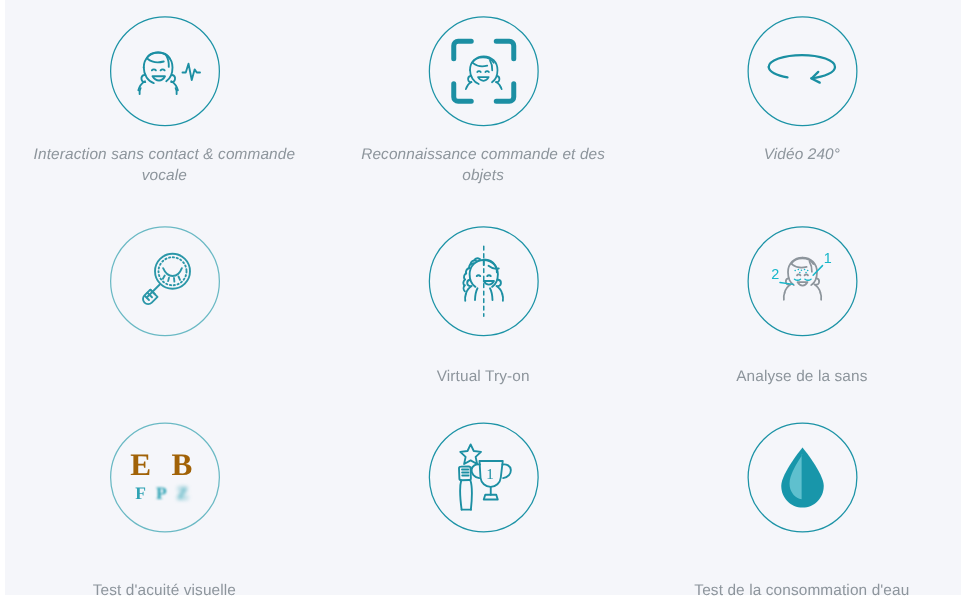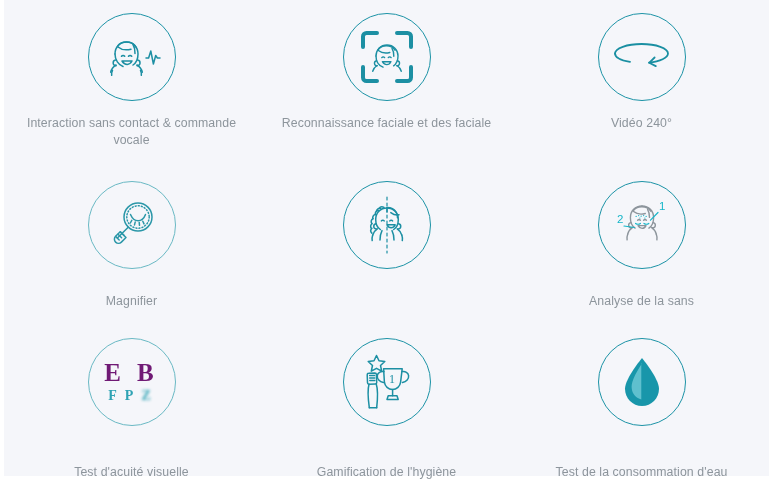--- a/index.html
+++ b/index.html
@@ -68,41 +68,41 @@
     width: 230px;
     text-align: center;
     font-size: 12.3px;
     line-height: 16.5px;
     color: #8d959c;
     letter-spacing: 0.1px;
     font-family: "Liberation Sans", sans-serif;
   }
 
   
-  .r1 { padding-top: 13px; }
+  .r1 { padding-top: 13px; font-style: italic; }
   .r2 { padding-top: 33px; }
   .r3 { padding-top: 28px; }
 
   .r2 .label { margin-top: 24px; }
   .r3 .label { margin-top: 38px; text-align: center; }
 
   
   .eyechart {
     display: flex;
     flex-direction: column;
     align-items: center;
     justify-content: center;
     line-height: 1;
   }
   .eyechart .row1 {
     font-family: "Liberation Serif", serif;
     font-weight: 700;
     font-size: 25px;
     letter-spacing: 5px;
-    color: #701a75;
+    color: #a16207;
     margin-bottom: 4px;
   }
   .eyechart .row2 {
     font-family: "Liberation Serif", serif;
     font-weight: 700;
     font-size: 14px;
     letter-spacing: 4px;
     color: #2fa3b4;
     display: flex;
     align-items: flex-end;
@@ -163,21 +163,21 @@
               <path d="M38.4 31.7c1.4.3 2.3 1.6 2.1 3-.2 1.4-1.4 2.3-2.7 2.1"></path>
               <path d="M18 36.5c-2 1.3-3.6 3.3-4.3 5.8"></path>
               <path d="M38 36.5c2 1.3 3.6 3.3 4.3 5.8"></path>
               <path d="M22.8 28.6c.7-1 2.1-1 2.8 0"></path>
               <path d="M29.3 28.6c.7-1 2.1-1 2.8 0"></path>
               <path d="M23.4 32.7c1.2 2 2.8 2.9 4.4 2.9 1.6 0 3.1-.9 4.1-2.9z"></path>
             </g>
           </svg>
         </span>
       </div>
-      <div class="label">Reconnaissance faciale et des faciale</div>
+      <div class="label">Reconnaissance commande et des objets</div>
     </div>
 
     <div class="cell r1">
       <div class="circle">
         <span>
           <svg width="64" height="34" viewBox="0 0 64 34" fill="none" stroke="#1a8fa2" stroke-width="1.8" stroke-linecap="round" stroke-linejoin="round">
             <path d="M5 13.5C5 8.3 16.9 4 31.6 4S58 8.3 58 13.5c0 4.3-8 7.9-19 9.1"></path>
             <path d="M5 13.5c0 3.7 6.2 6.9 15 8.4"></path>
             <path d="M44.6 17.5 39.2 22.8l6.6 3.3"></path>
           </svg>
@@ -193,21 +193,20 @@
             <circle cx="34" cy="20" r="14"></circle>
             <circle cx="34" cy="20" r="11.2" stroke-dasharray="1 2.1"></circle>
             <path d="M24.2 30.2 13.4 41"></path>
             <path d="M11.6 39.3c-1.6 1.6-1.6 4.2 0 5.8 1.6 1.6 4.2 1.6 5.8 0l4.6-4.6-5.8-5.8z"></path>
             <path d="M14 37.2l3.6 3.6M16.4 34.8l3.6 3.6M11.8 39.6l3.4 3.4"></path>
             <path d="M26.5 17.5c1.8 4.2 4.5 6.3 7.6 6.3s5.8-2.1 7.4-6.3"></path>
             <path d="M27.8 23.4l-1.5 2.6M31.2 25.1l-.7 2.8M35.2 25.4l.3 2.9M38.8 24.2l1.2 2.7"></path>
           </svg>
         </span>
       </div>
-      <div class="label">Magnifier</div>
     </div>
 
     <div class="cell r2">
       <div class="circle">
         <span>
           <svg width="62" height="62" viewBox="0 0 62 62" fill="none" stroke="#1c8fa3" stroke-width="1.5" stroke-linecap="round" stroke-linejoin="round">
             <path d="M31 3v56" stroke-dasharray="3 3" stroke-width="1.2"></path>
 
             <path d="M31 14c6.6 0 11.3 4.9 11.3 11.4 0 4.5-1.9 8.3-4.6 10.1"></path>
             <path d="M31 14v4"></path>
@@ -229,20 +228,21 @@
             <path d="M22.7 16.6c-2.2.3-3.6 2-3.4 4.1"></path>
             <path d="M19.3 20.4c-2 .6-3 2.6-2.4 4.5"></path>
             <path d="M17 24.6c-1.8 1-2.3 3.1-1.3 4.8"></path>
             <path d="M16.1 29.6c-1.6 1.2-1.9 3.3-.7 4.9"></path>
             <path d="M15.9 34.2c-1.4 1.4-1.4 3.5 0 4.9"></path>
             <path d="M24.8 14.4c-2.2-.5-4 .7-4.4 2.8"></path>
             <path d="M28 13.3c-1.9-1-3.9-.5-4.9 1.2"></path>
           </svg>
         </span>
       </div>
+      <div class="label">Virtual Try-on</div>
     </div>
 
     <div class="cell r2">
       <div class="circle">
         <span>
           <svg width="66" height="58" viewBox="0 0 66 58" fill="none" stroke-linecap="round" stroke-linejoin="round">
             <g stroke="#8d959c" stroke-width="1.4" fill="none">
               <path d="M33 10c-6.8 0-11.6 5-11.6 11.7 0 4.7 2 8.6 4.7 10.4"></path>
               <path d="M33 10c6.8 0 11.6 5 11.6 11.7 0 4.7-2 8.6-4.7 10.4"></path>
               <path d="M24.6 15.5c2.8 2.3 7.2 3.2 11.7 2"></path>
@@ -302,21 +302,20 @@
 
             <path d="M27.6 17.8h18.6l-1.6 13.4c-.5 4.2-3.9 7.3-8.1 7.3s-7.6-3.1-8.1-7.3z"></path>
             <path d="M27.9 20.6c-3.4-.6-6.2 1.1-6.6 4-.4 3.3 2.2 6.2 6.1 6.9"></path>
             <path d="M46 20.6c3.4-.6 6.2 1.1 6.6 4 .4 3.3-2.2 6.2-6.1 6.9"></path>
             <path d="M36.6 38.6v6.2"></path>
             <path d="M32.2 44.8h8.8l1.2 3.8H31z"></path>
             <text x="33" y="32" font-family="Liberation Serif, serif" font-size="12" fill="#1c8fa3" stroke="none">1</text>
           </svg>
         </span>
       </div>
-      <div class="label">Gamification de l'hygiène</div>
     </div>
 
     <div class="cell r3">
       <div class="circle">
         <span>
           <svg width="44" height="54" viewBox="0 0 44 54" fill="none">
             <path d="M22 3C22 3 5 23.6 5 33.7 5 43.3 12.6 51 22 51s17-7.7 17-17.3C39 23.6 22 3 22 3z" fill="#1896aa"></path>
             <path d="M22 8.5c-2.6 4-6.5 10.2-8.6 15.4-1.5 3.7-2.1 6.9-1.6 10.2.8 5.3 4.5 9.2 9.5 10.3V8.5z" fill="#5fc0ce"></path>
           </svg>
         </span>

